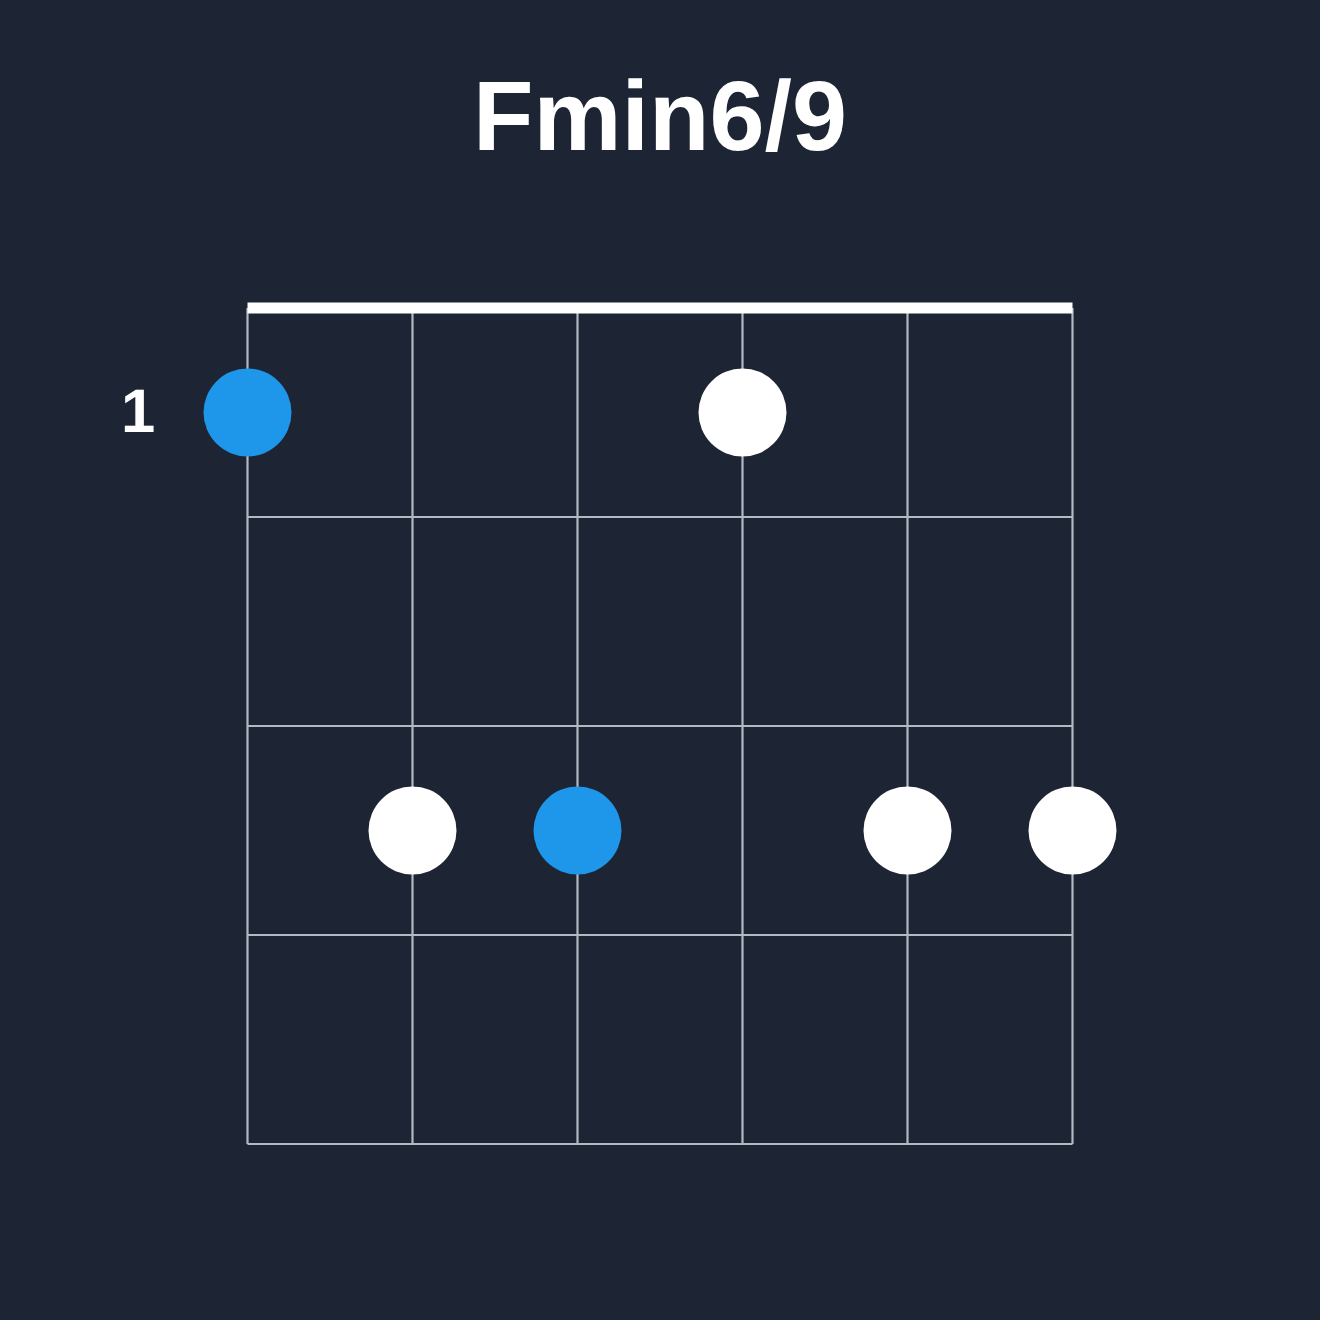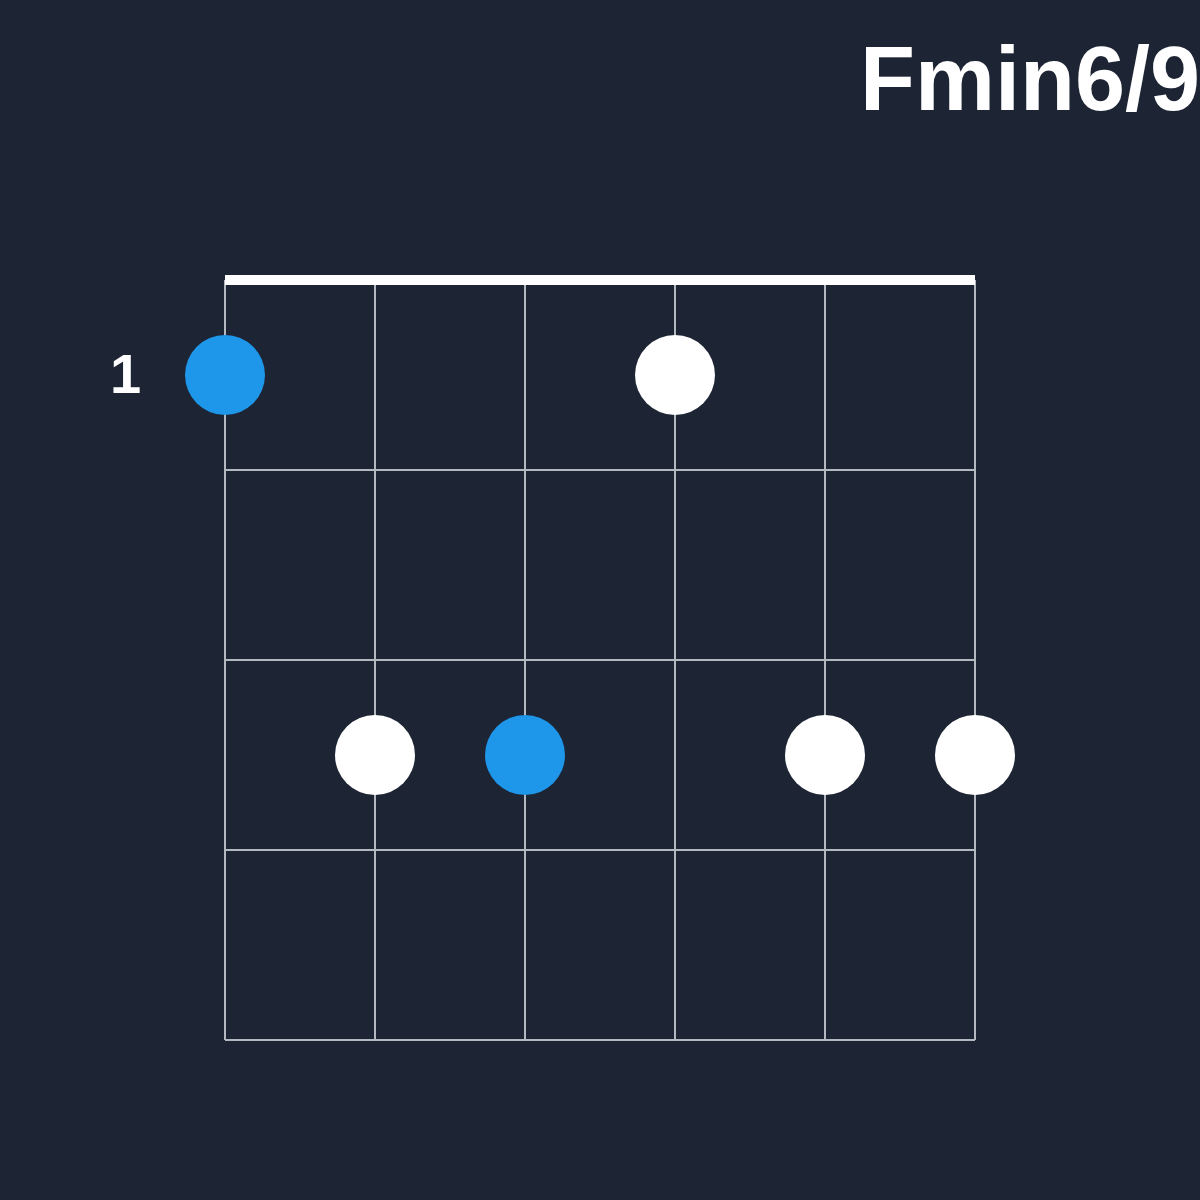--- a/index.html
+++ b/index.html
@@ -8,22 +8,22 @@
       width: 1200px;
       height: 1200px;
       background: #1d2433;
       font-family: -apple-system, BlinkMacSystemFont, "Segoe UI", Helvetica, Arial, sans-serif;
       overflow: hidden;
     }
     .chord-title {
       color: #ffffff;
       font-size: 90px;
       font-weight: 700;
-      text-align: right;
-      padding-top: 28px;
+      text-align: center;
+      padding-top: 55px;
       letter-spacing: 0px;
     }
     .diagram-container {
       position: absolute;
       left: 50%;
       transform: translateX(-50%);
       top: 270px;
     }
     .fret-label {
       position: absolute;

